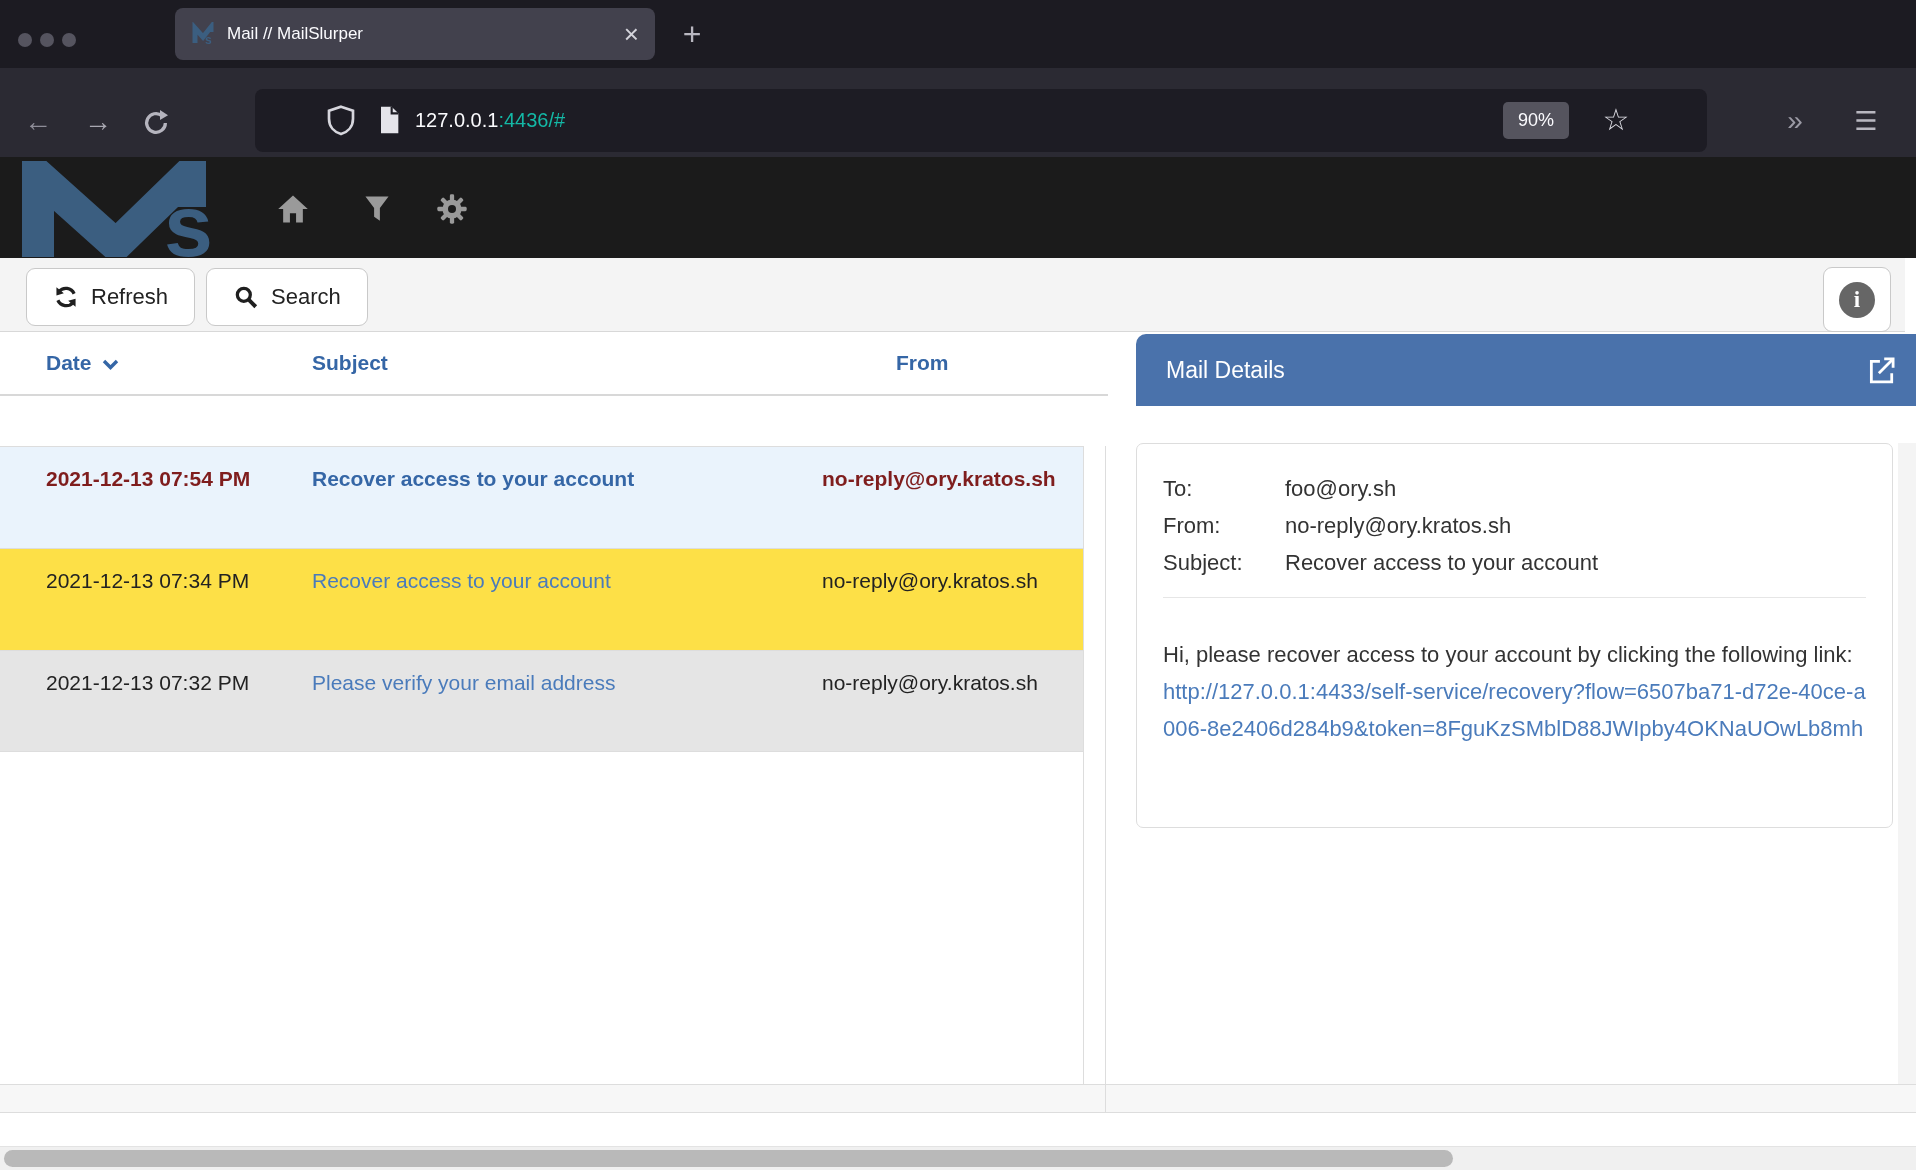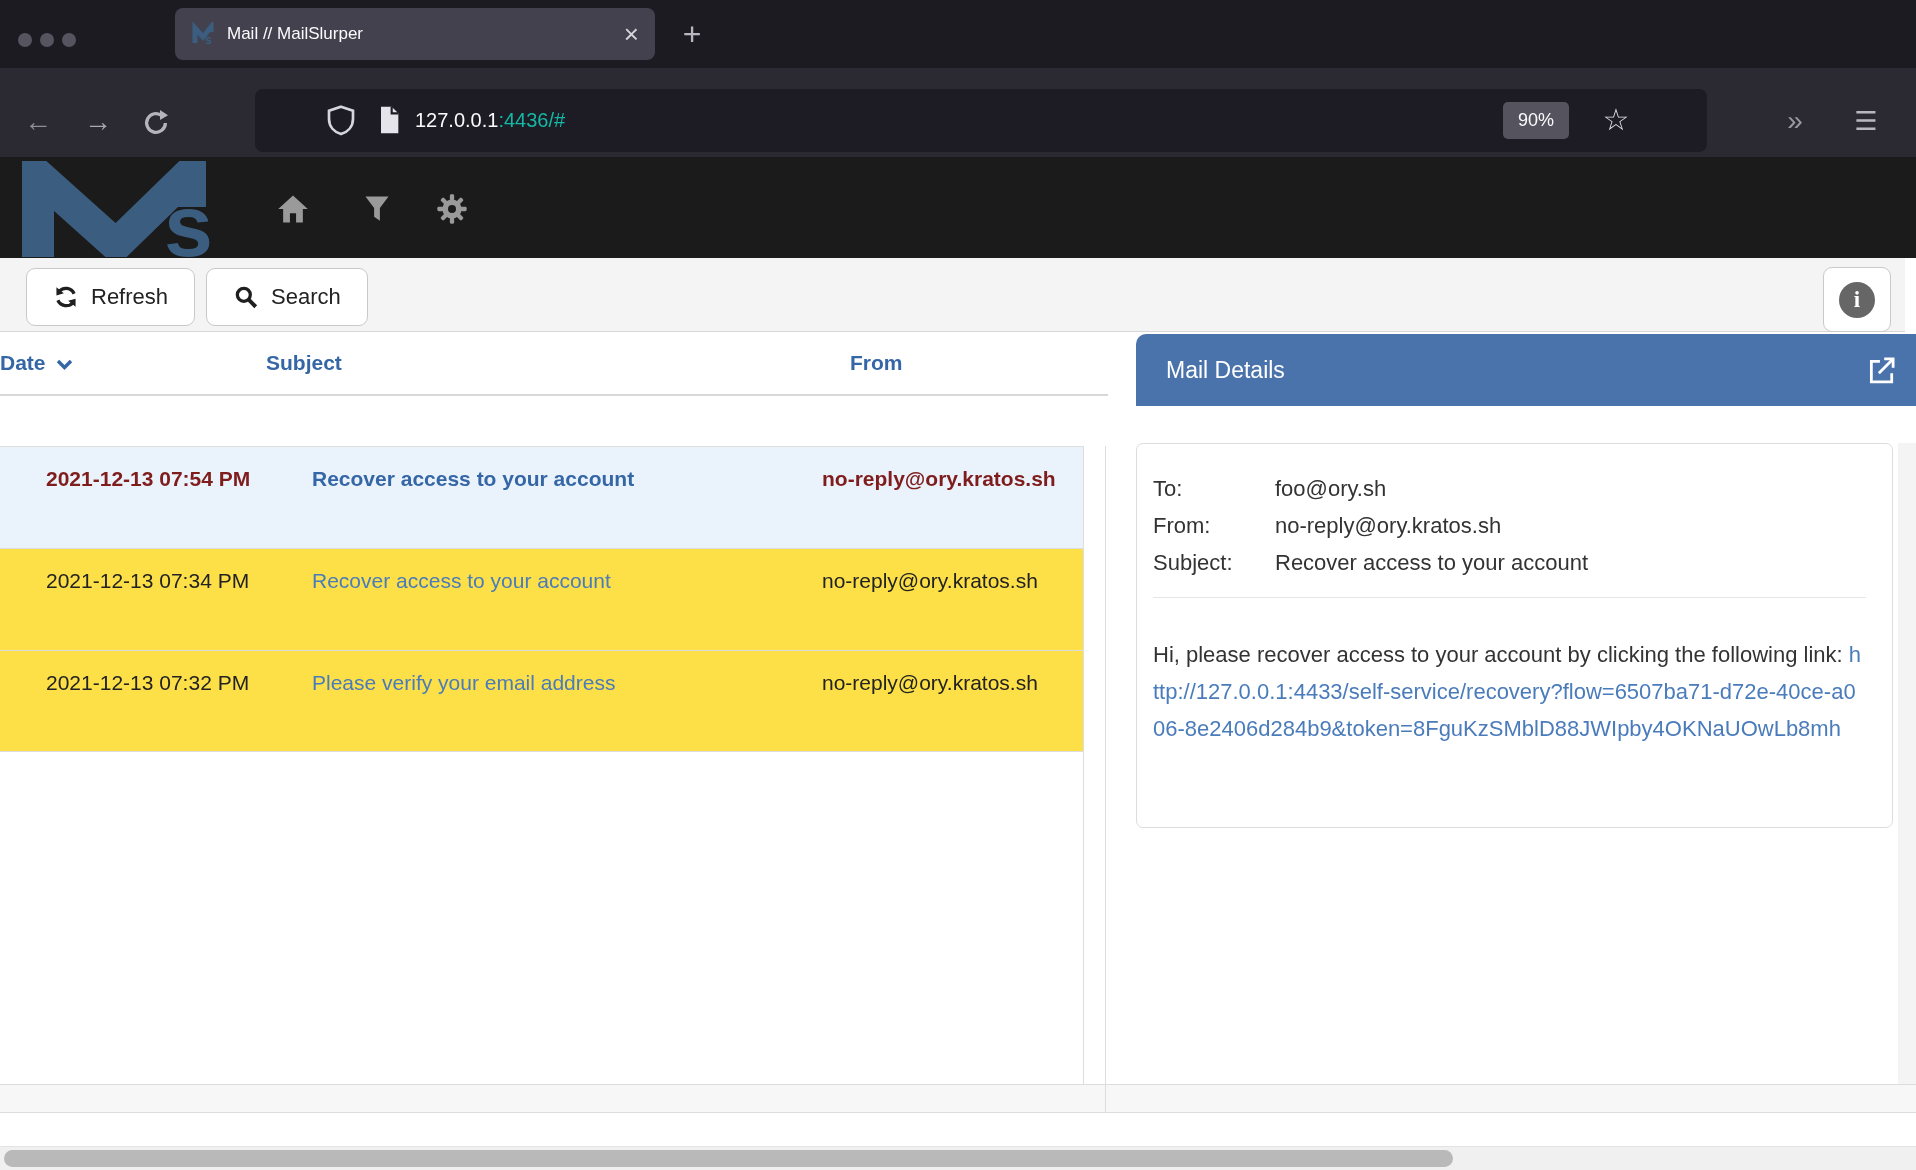--- a/index.html
+++ b/index.html
@@ -42,45 +42,45 @@
   .btn-refresh{left:26px;}
   .btn-search{left:206px;}
   .btn-info{position:absolute;right:14px;top:9px;width:66px;height:63px;background:#fff;
             border:1px solid #c9c9c9;border-radius:9px;display:flex;align-items:center;justify-content:center;}
   .info-circle{width:36px;height:36px;border-radius:50%;background:#666;color:#fff;
                font-size:23px;font-weight:bold;text-align:center;line-height:36px;
                font-family:"Liberation Serif",serif;}
   
   .listheader{position:absolute;top:332px;left:0;width:1108px;height:64px;
               border-bottom:2px solid #d8d8d8;box-sizing:border-box;
-              display:grid;grid-template-columns:266px 510px 1fr;
+              display:grid;grid-template-columns:266px 510px 1fr;padding-left:46px;
               align-items:center;font-size:21px;font-weight:bold;color:var(--table-header,#3566a6);}
   .hdr-from{padding-left:74px;}
   .sorticon{margin-left:10px;}
   .mailrows{position:absolute;top:446px;left:0;width:1084px;height:638px;
             border-right:1px solid #ddd;box-sizing:border-box;}
   .mailrow{display:grid;grid-template-columns:266px 510px 1fr;padding:15px 24px 18px 46px;
            min-height:102px;box-sizing:border-box;border-top:1px solid #ddd;
            font-size:21px;line-height:34px;color:#222;background:#fde047;}
   .mailrow:last-child{border-bottom:1px solid #ddd;}
-  .mailrow.striped{background:#fde047;}
+  .mailrow.striped{background:#e5e5e5;}
   .mailrow.selected{background:var(--selected-row,#eaf3fc);}
   .mailrow .c-subject a{color:var(--link,#4a7bbb);text-decoration:none;}
   .mailrow .c-from{width:235px;}
   .mailrow.selected .c-date,.mailrow.selected .c-from{font-weight:bold;color:#7f1d1d;}
   .mailrow.selected .c-subject a{font-weight:bold;color:var(--table-header,#3566a6);}
   .vdivider{position:absolute;left:1105px;top:446px;width:1px;height:667px;background:#ddd;}
   
   .detailheader{position:absolute;left:1136px;right:0;top:334px;height:72px;
                 background:var(--accent,#4a72ab);border-top-left-radius:10px;}
   .detailheader .dh-title{color:#fff;font-size:23px;font-weight:normal;line-height:72px;margin-left:30px;}
   .extlink{position:absolute;right:20px;top:21px;}
   .gutter{position:absolute;left:1898px;top:443px;width:18px;height:641px;background:#f4f4f4;}
   .detailcard{position:absolute;left:1136px;top:443px;width:757px;height:385px;background:#fff;
-              border:1px solid #ddd;border-radius:7px;box-sizing:border-box;padding:26px 26px 0 16px;
+              border:1px solid #ddd;border-radius:7px;box-sizing:border-box;padding:26px 26px 0 26px;
               font-size:22px;color:#333;}
   .fieldrow{display:grid;grid-template-columns:122px 1fr;line-height:37px;}
   .detailcard hr{border:none;border-top:1px solid #e6e6e6;margin:16px 0 38px 0;}
   .mailbody{line-height:37px;}
   .mailbody a{color:var(--link,#4a7bbb);text-decoration:none;word-break:break-all;}
   
   .footerstrip{position:absolute;top:1084px;left:0;right:0;height:29px;background:#f7f7f7;
                border-top:1px solid #ddd;border-bottom:1px solid #ddd;box-sizing:border-box;}
   .footerstrip .fdiv{position:absolute;left:1105px;top:0;bottom:0;width:1px;background:#ddd;}
   .hscroll{position:absolute;top:1146px;left:0;right:0;height:24px;background:#f0f0f0;

